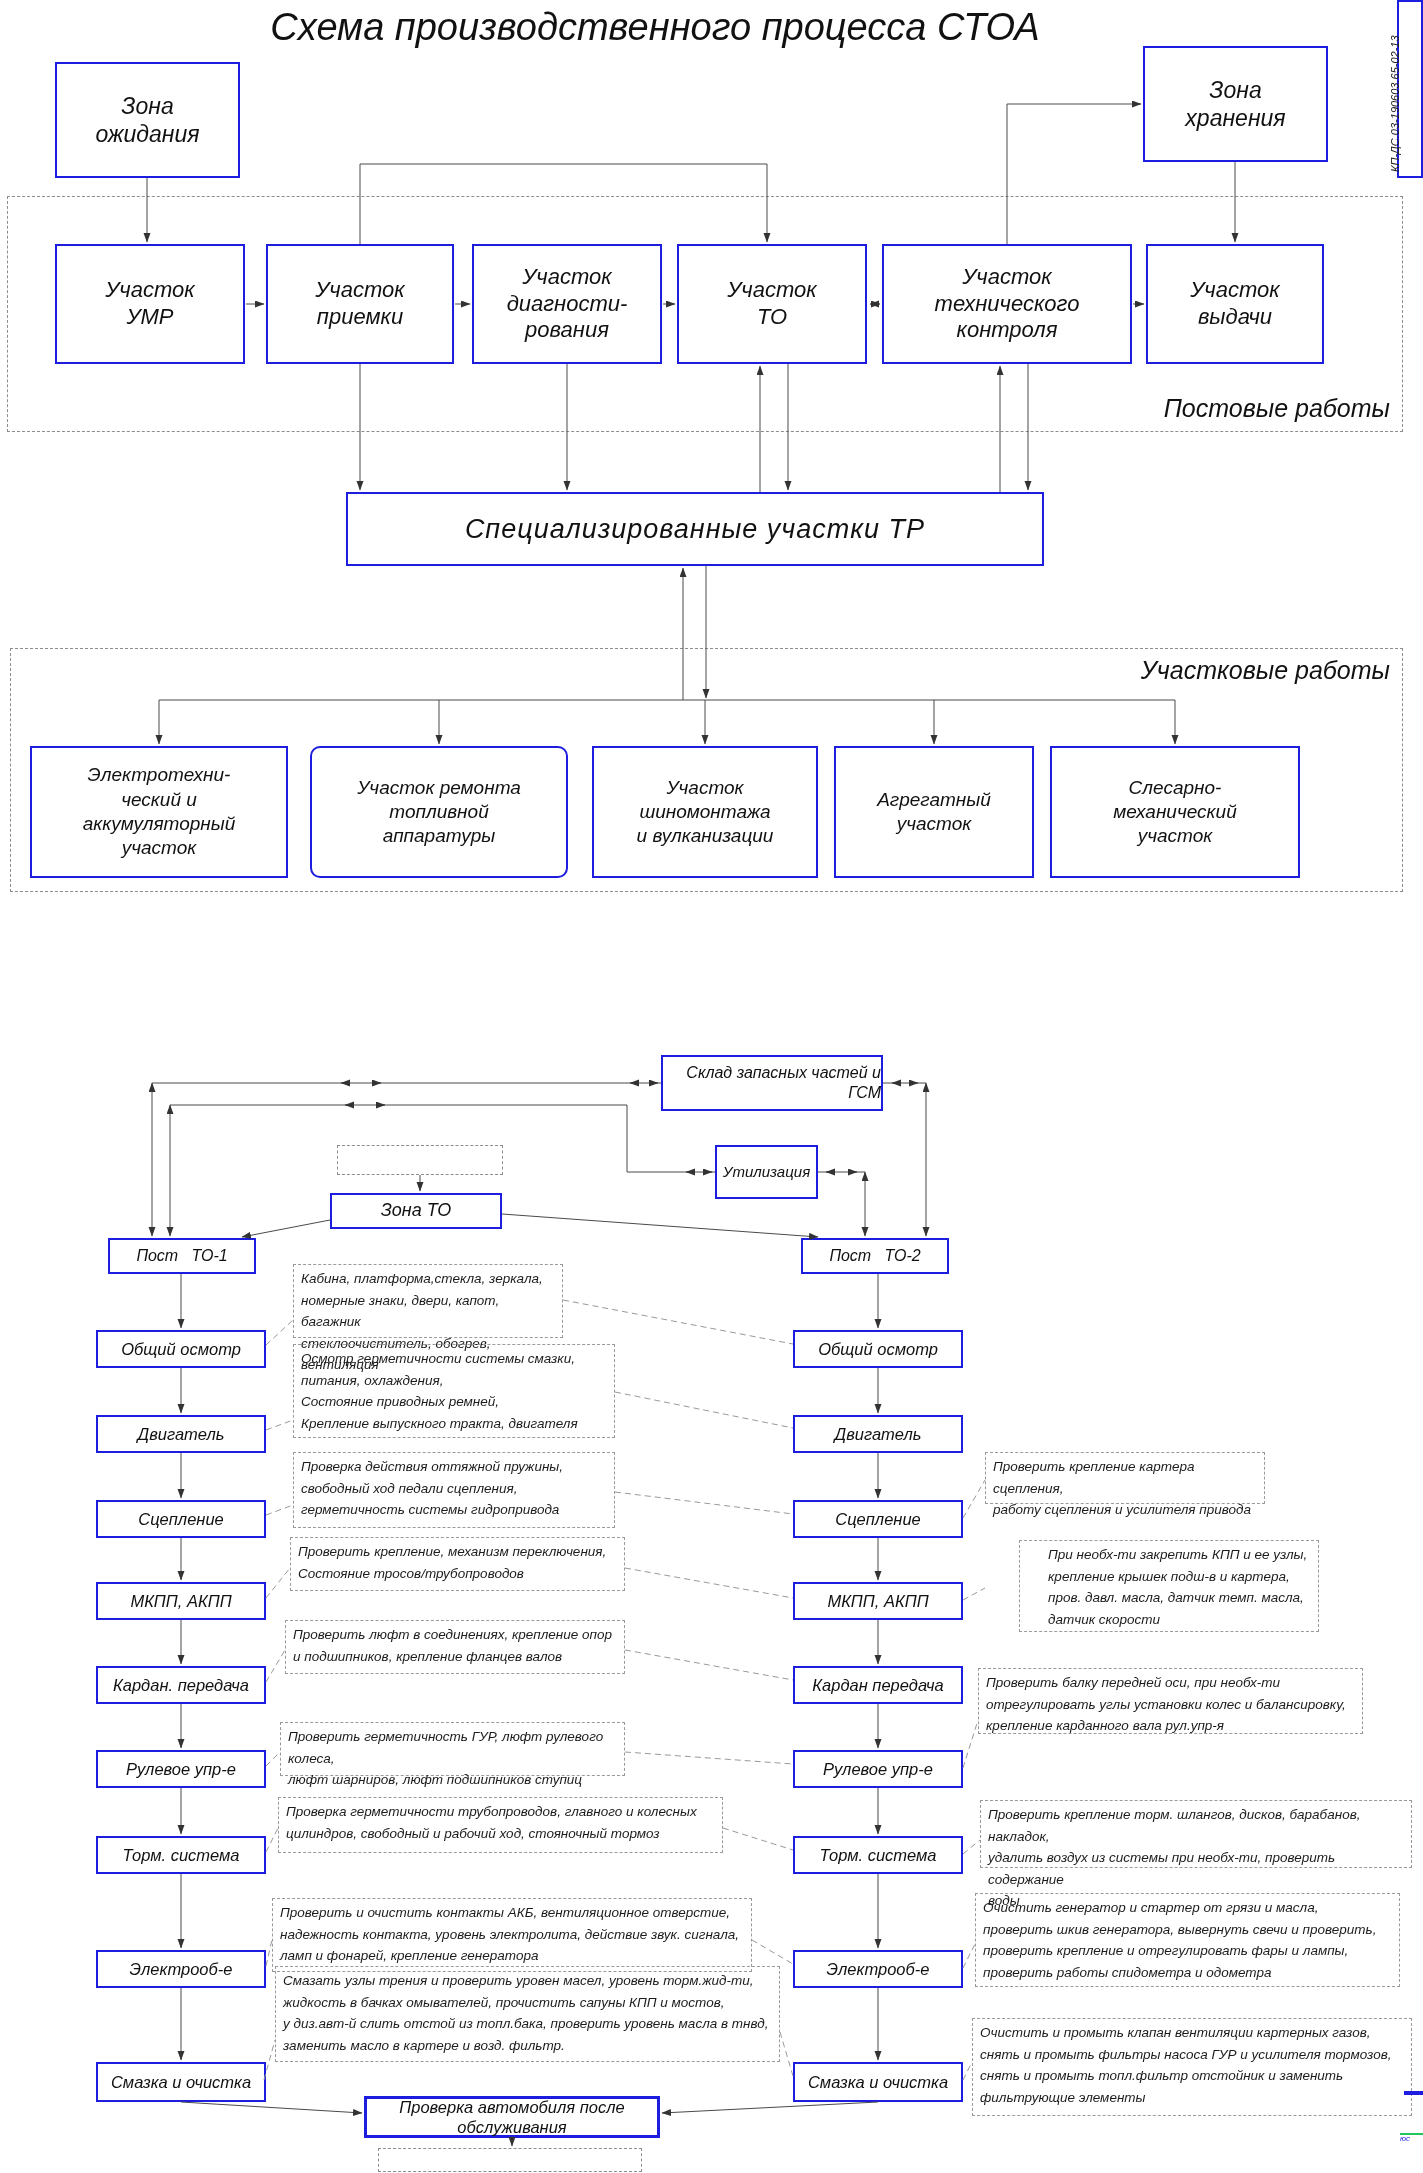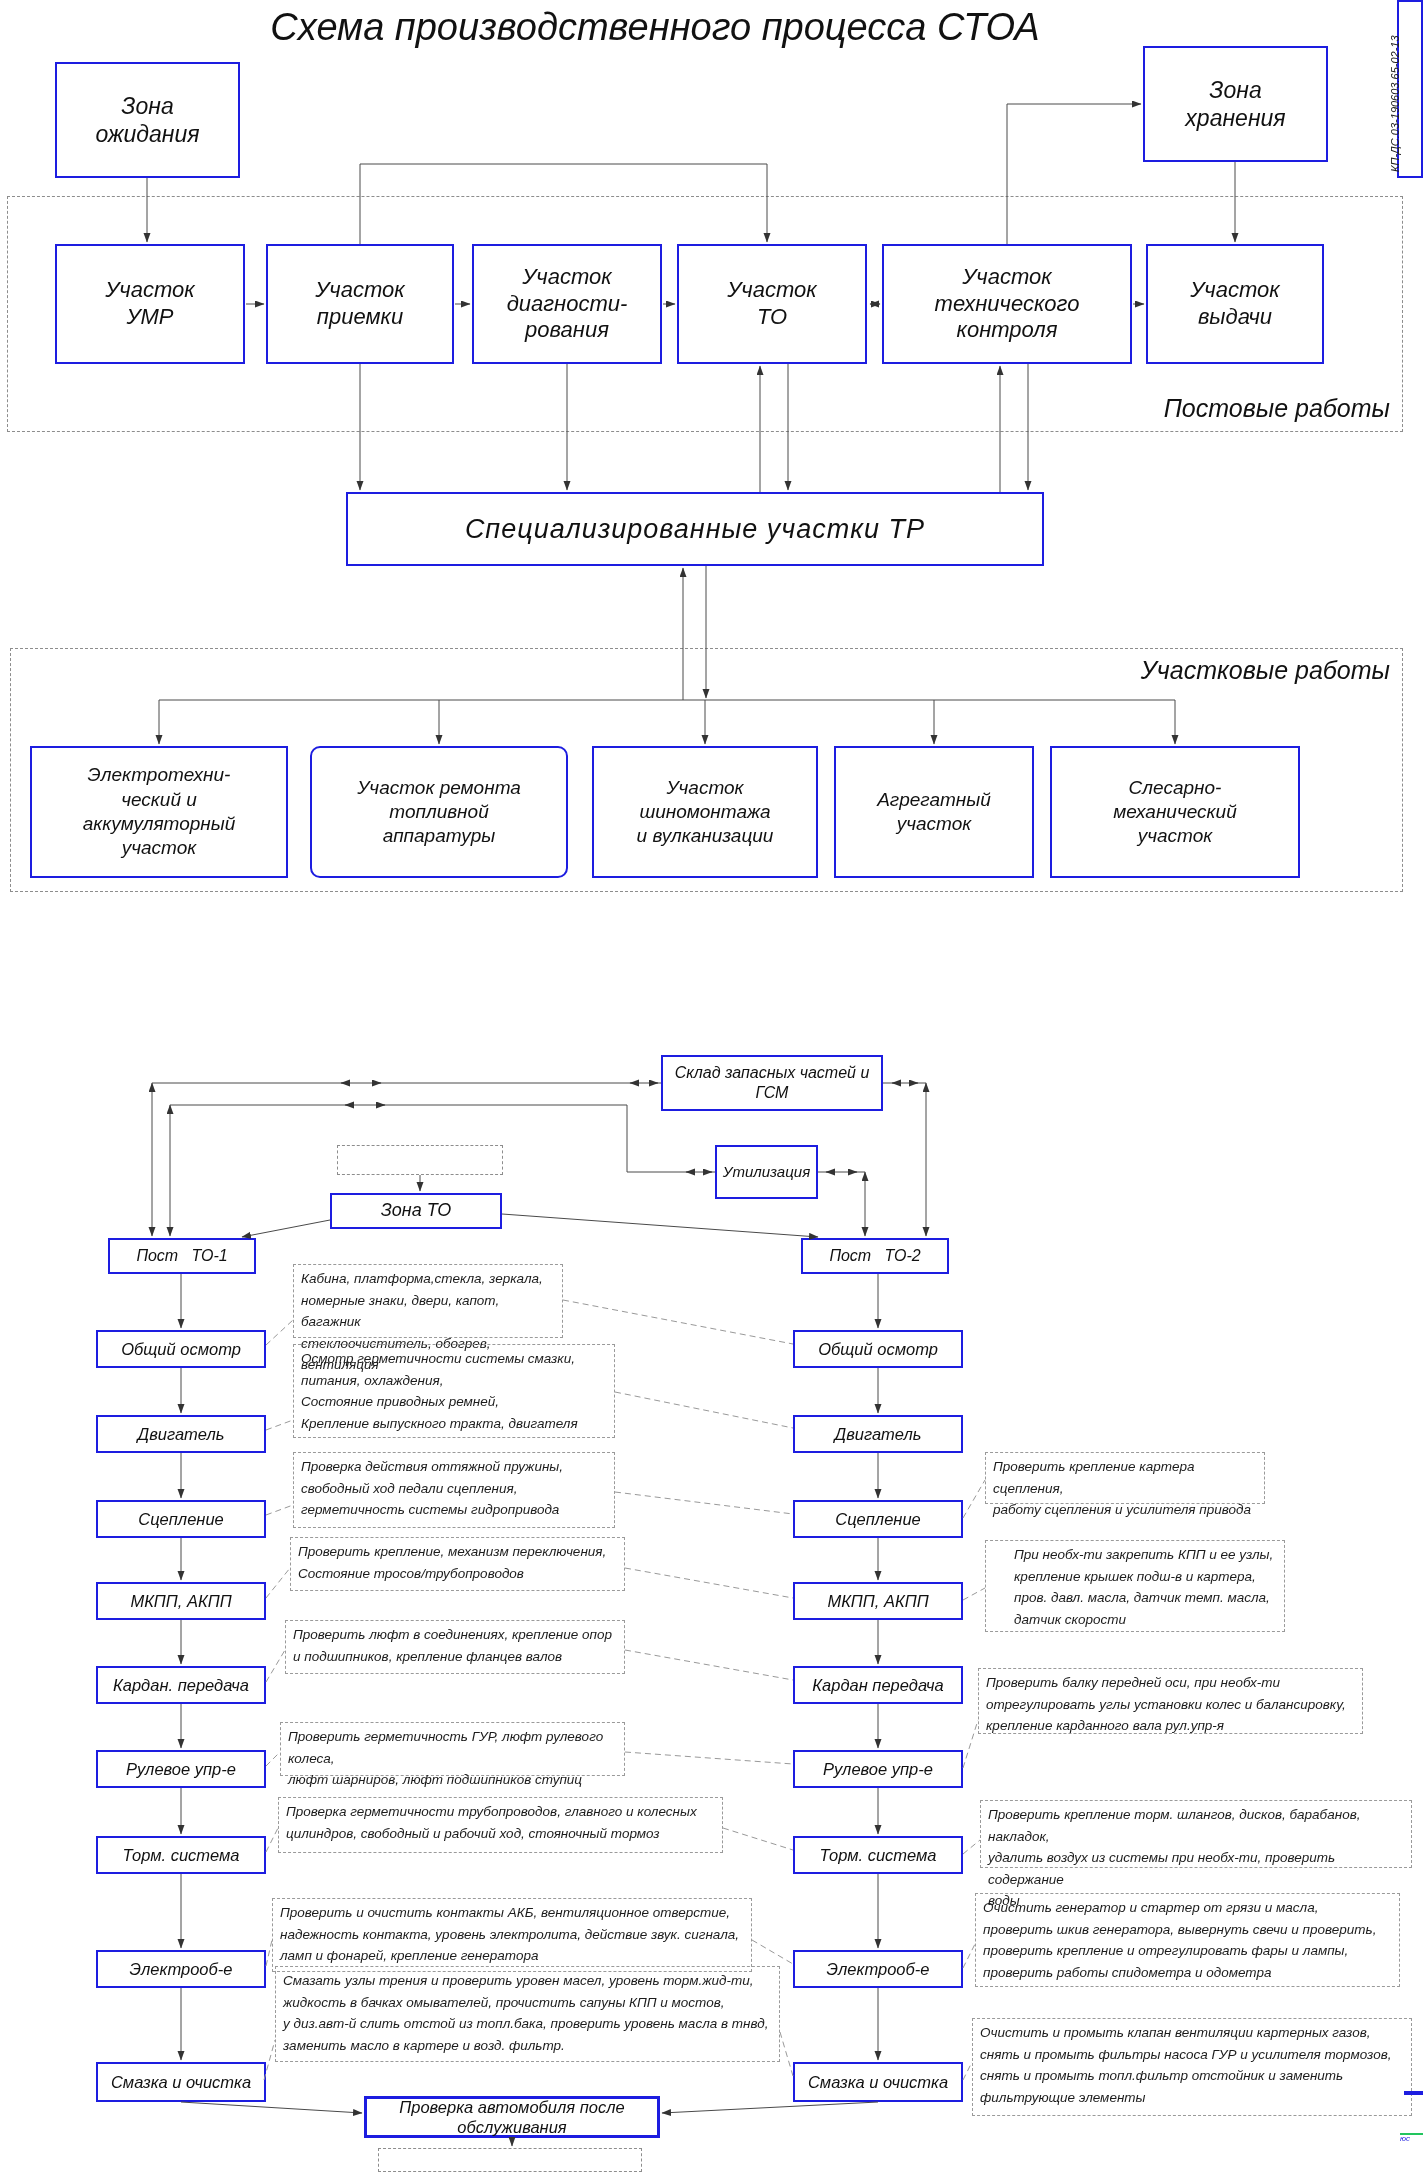--- a/index.html
+++ b/index.html
@@ -79,21 +79,21 @@
   <div class="box b-r2" style="left:592px;top:746px;width:226px;height:132px;">Участок
 шиномонтажа
 и вулканизации</div>
   <div class="box b-r2" style="left:834px;top:746px;width:200px;height:132px;">Агрегатный
 участок</div>
   <div class="box b-r2" style="left:1050px;top:746px;width:250px;height:132px;">Слесарно-
 механический
 участок</div>
 
 
-  <div class="box b-sm" style="left:661px;top:1055px;width:222px;height:56px;font-size:16px;">Склад запасных частей и ГСМ</div>
+  <div class="box b-sm" style="left:661px;top:1055px;width:222px;height:56px;font-size:16px;text-align:right;">Склад запасных частей и ГСМ</div>
   <div class="box b-sm" style="left:715px;top:1145px;width:103px;height:54px;font-size:15px;">Утилизация</div>
 
   <div class="dashed-frame" style="left:337px;top:1145px;width:166px;height:30px;"></div>
   <div class="box b-sm" style="left:330px;top:1193px;width:172px;height:36px;font-size:18px;">Зона ТО</div>
 
   <div class="box b-sm" style="left:108px;top:1238px;width:148px;height:36px;">Пост&nbsp;&nbsp;&nbsp;ТО-1</div>
   <div class="box b-sm" style="left:801px;top:1238px;width:148px;height:36px;">Пост&nbsp;&nbsp;&nbsp;ТО-2</div>
 
   <div class="box b-ladder" style="left:96px;top:1330px;width:170px;height:38px;">Общий осмотр</div>
   <div class="box b-ladder" style="left:96px;top:1415px;width:170px;height:38px;">Двигатель</div>
@@ -136,21 +136,21 @@
   <div class="ann" style="left:272px;top:1898px;width:480px;height:74px;">Проверить и очистить контакты АКБ, вентиляционное отверстие,
 надежность контакта, уровень электролита, действие звук. сигнала,
 ламп и фонарей, крепление генератора</div>
   <div class="ann" style="left:275px;top:1966px;width:505px;height:96px;">Смазать узлы трения и проверить уровен масел, уровень торм.жид-ти,
 жидкость в бачках омывателей, прочистить сапуны КПП и мостов,
 у диз.авт-й слить отстой из топл.бака, проверить уровень масла в тнвд,
 заменить масло в картере и возд. фильтр.</div>
 
   <div class="ann" style="left:985px;top:1452px;width:280px;height:52px;">Проверить крепление картера сцепления,
 работу сцепления и усилителя привода</div>
-  <div class="ann" style="left:985px;top:1540px;width:300px;height:92px;padding-left:28px;">При необх-ти закрепить КПП и ее узлы,
+  <div class="ann" style="left:1019px;top:1540px;width:300px;height:92px;padding-left:28px;">При необх-ти закрепить КПП и ее узлы,
 крепление крышек подш-в и картера,
 пров. давл. масла, датчик темп. масла,
 датчик скорости</div>
   <div class="ann" style="left:978px;top:1668px;width:385px;height:66px;">Проверить балку передней оси, при необх-ти
 отрегулировать углы установки колес и балансировку,
 крепление карданного вала рул.упр-я</div>
   <div class="ann" style="left:980px;top:1800px;width:432px;height:68px;">Проверить крепление торм. шлангов, дисков, барабанов, накладок,
 удалить воздух из системы при необх-ти, проверить содержание
 воды</div>
   <div class="ann" style="left:975px;top:1893px;width:425px;height:94px;">Очистить генератор и стартер от грязи и масла,

